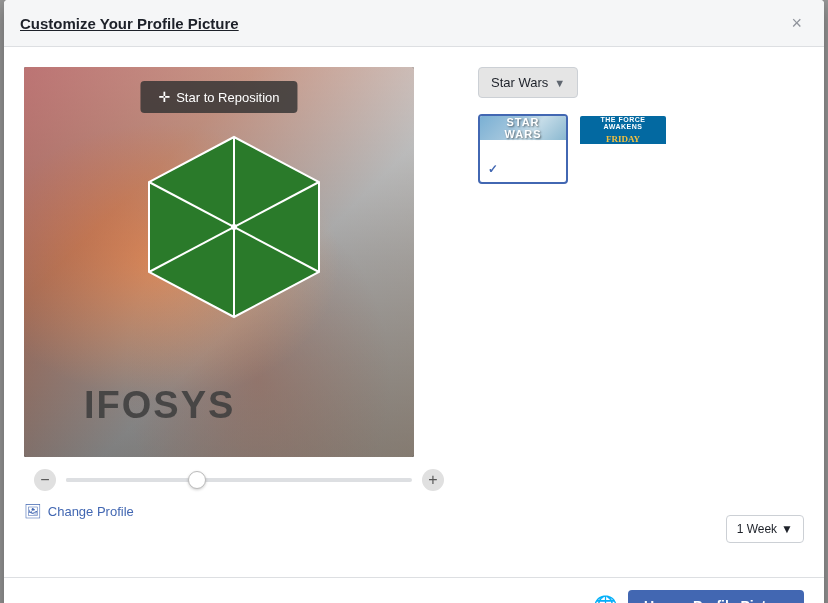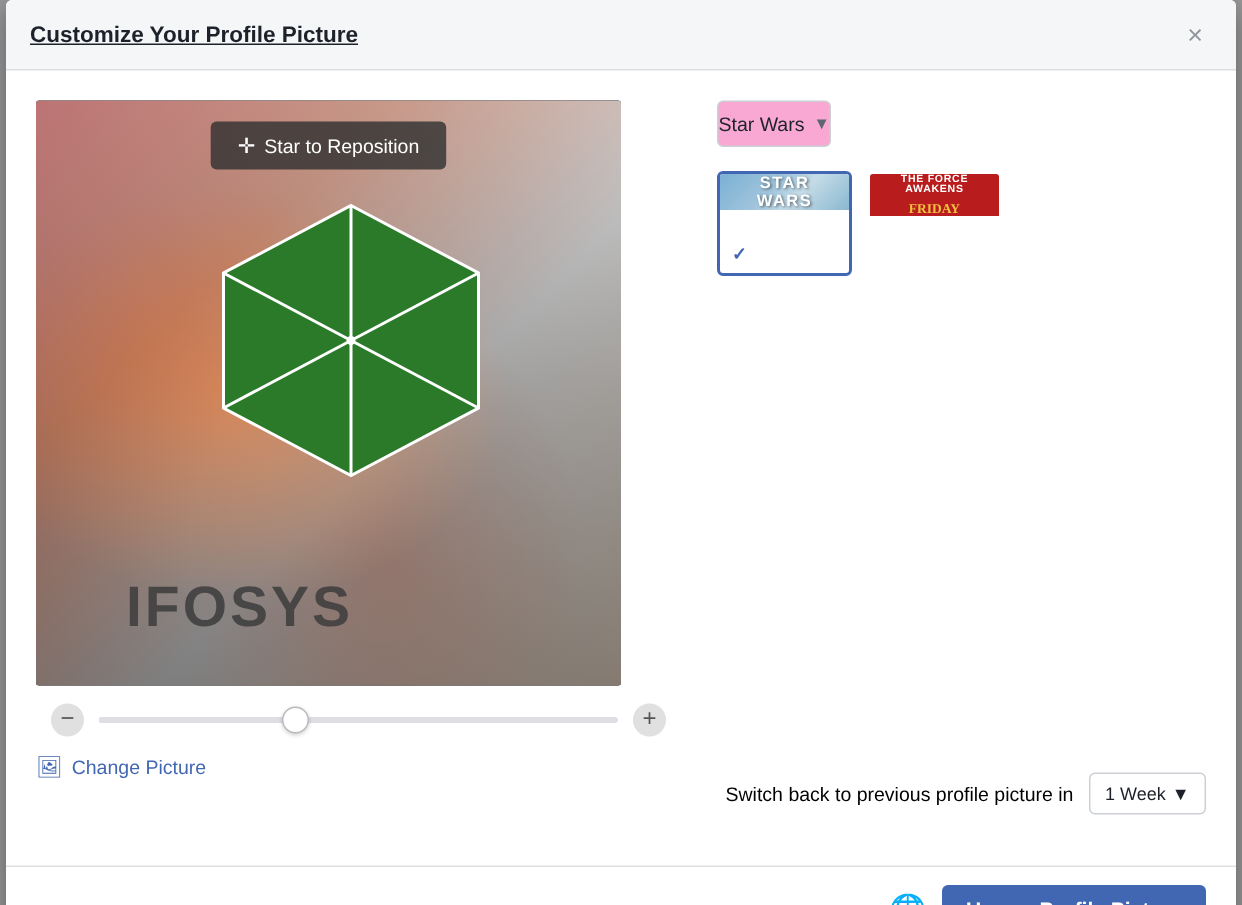--- a/index.html
+++ b/index.html
@@ -192,24 +192,24 @@
     .right-panel {
       flex: 1;
       display: flex;
       flex-direction: column;
       gap: 16px;
     }
     .dropdown-btn {
       display: flex;
       align-items: center;
       gap: 6px;
-      background: #f9a8d4;
+      background: #e5e5e5;
       border: 1px solid #ccd0d5;
       border-radius: 4px;
-      padding: 7px 0;
+      padding: 7px 12px;
       font-size: 13px;
       color: #1d2129;
       cursor: pointer;
       width: fit-content;
     }
     .dropdown-arrow { font-size: 11px; color: #606770; }
     .frames-grid {
       display: flex;
       gap: 10px;
       flex-wrap: wrap;
@@ -239,21 +239,21 @@
       font-weight: 900;
       color: #fff;
       text-align: center;
       font-family: 'Arial Black', Arial, sans-serif;
       text-shadow: 1px 1px 2px rgba(0,0,0,0.5);
       letter-spacing: 1px;
       line-height: 1.1;
     }
     
     .sw-frame2 {
-      background: #b91c1c;
+      background: #0369a1;
       display: flex;
       align-items: center;
       justify-content: center;
       flex-direction: column;
       gap: 4px;
     }
     .sw-text2 {
       font-size: 7px;
       font-weight: 900;
       color: #fff;
@@ -371,21 +371,21 @@
         <button class="slider-btn">−</button>
         <div class="slider-track">
           <div class="slider-fill"></div>
           <div class="slider-thumb"></div>
         </div>
         <button class="slider-btn">+</button>
       </div>
 
       <div class="change-picture-row">
         <span class="change-icon">🖼</span>
-        <a class="change-picture-link">Change Picture</a>
+        <a class="change-picture-link">Change Profile</a>
       </div>
     </div>
 
     <div class="right-panel">
 
       <button class="dropdown-btn">
         <span>Star Wars</span>
         <span class="dropdown-arrow">▼</span>
       </button>
 
@@ -402,21 +402,20 @@
           <div class="sw-frame2">
             <div class="sw-text2">THE FORCE<br>AWAKENS</div>
             <div class="sw-text2b">FRIDAY</div>
           </div>
         </div>
       </div>
 
       <div class="spacer"></div>
 
       <div class="switch-back-section">
-        <span>Switch back to previous profile picture in</span>
         <button class="week-dropdown">
           <span>1 Week</span>
           <span>▼</span>
         </button>
       </div>
     </div>
   </div>
 
   <div class="modal-action-footer">
     <span class="globe-icon">🌐</span>

